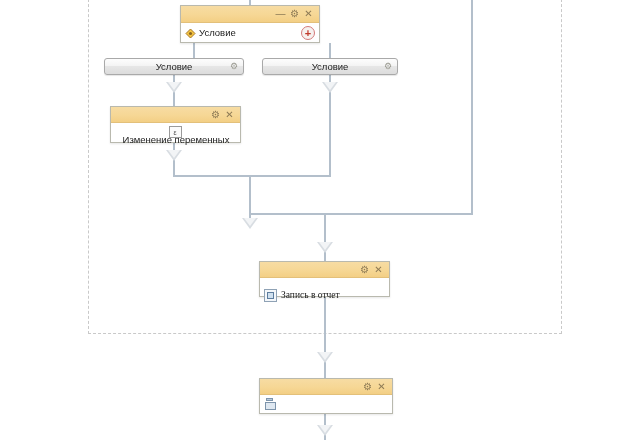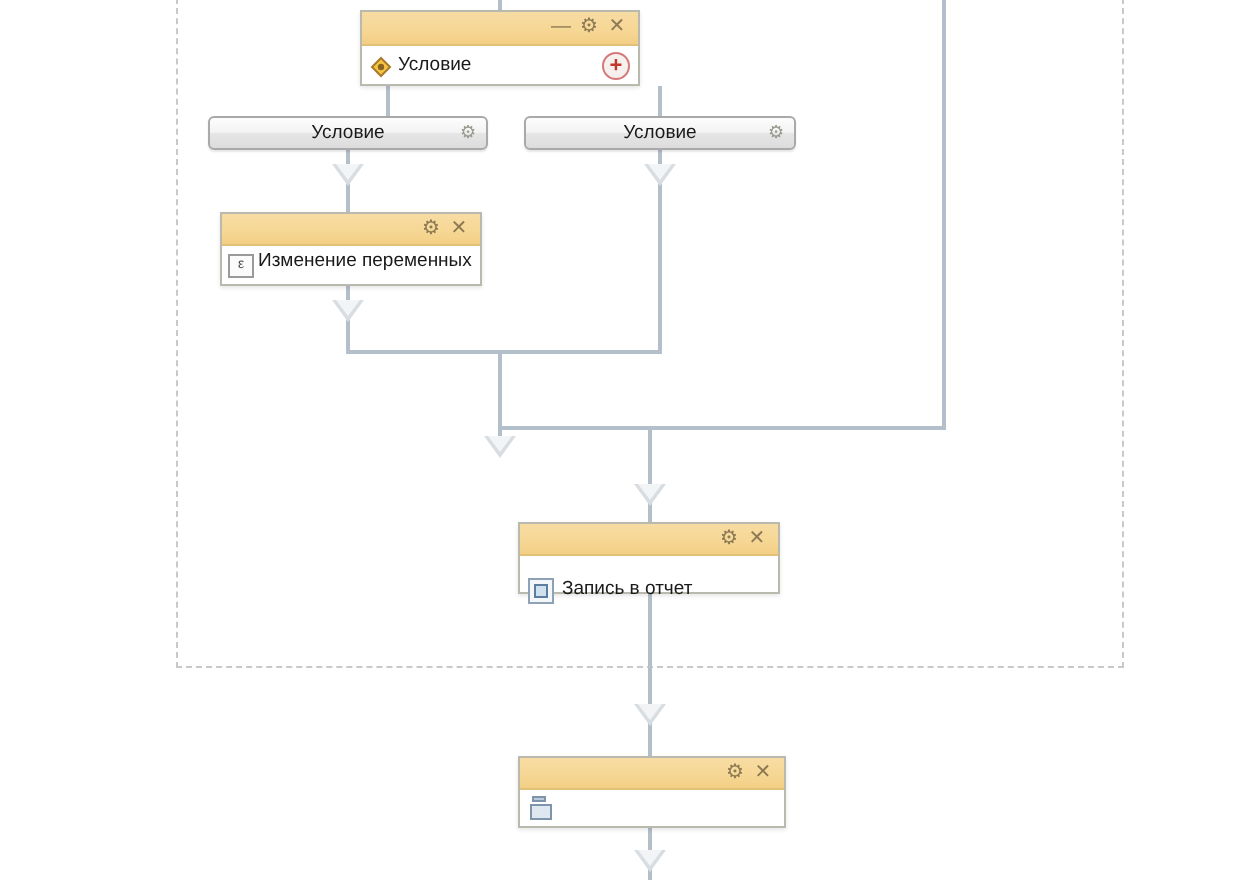--- a/index.html
+++ b/index.html
@@ -161,35 +161,37 @@
   
   #node-var-change {
     left: 110px;
     top: 106px;
     width: 131px;
     height: 37px;
   }
   #node-var-change .node-body {
     height: 19px;
     padding-left: 3px;
+    flex-direction: column;
   }
   #node-var-change .node-label {
     margin-left: 2px;
     margin-top: -4px;
   }
 
   
   #node-report {
     left: 259px;
     top: 261px;
     width: 131px;
     height: 36px;
   }
   #node-report .node-body {
     height: 34px;
+    font-family: Liberation Serif, serif;
   }
   #node-report .node-label { margin-left: 4px; }
 
   
   #node-notify {
     left: 259px;
     top: 378px;
     width: 134px;
     height: 36px;
   }

